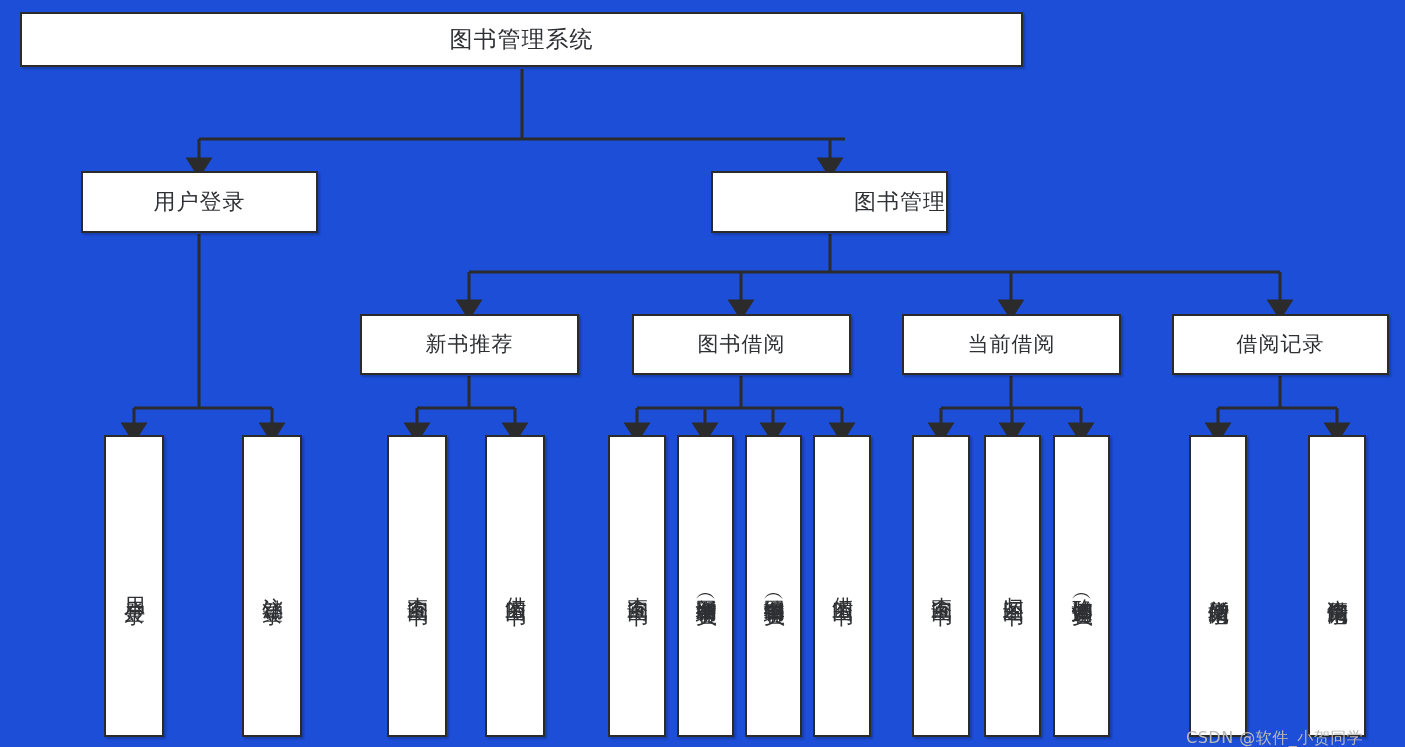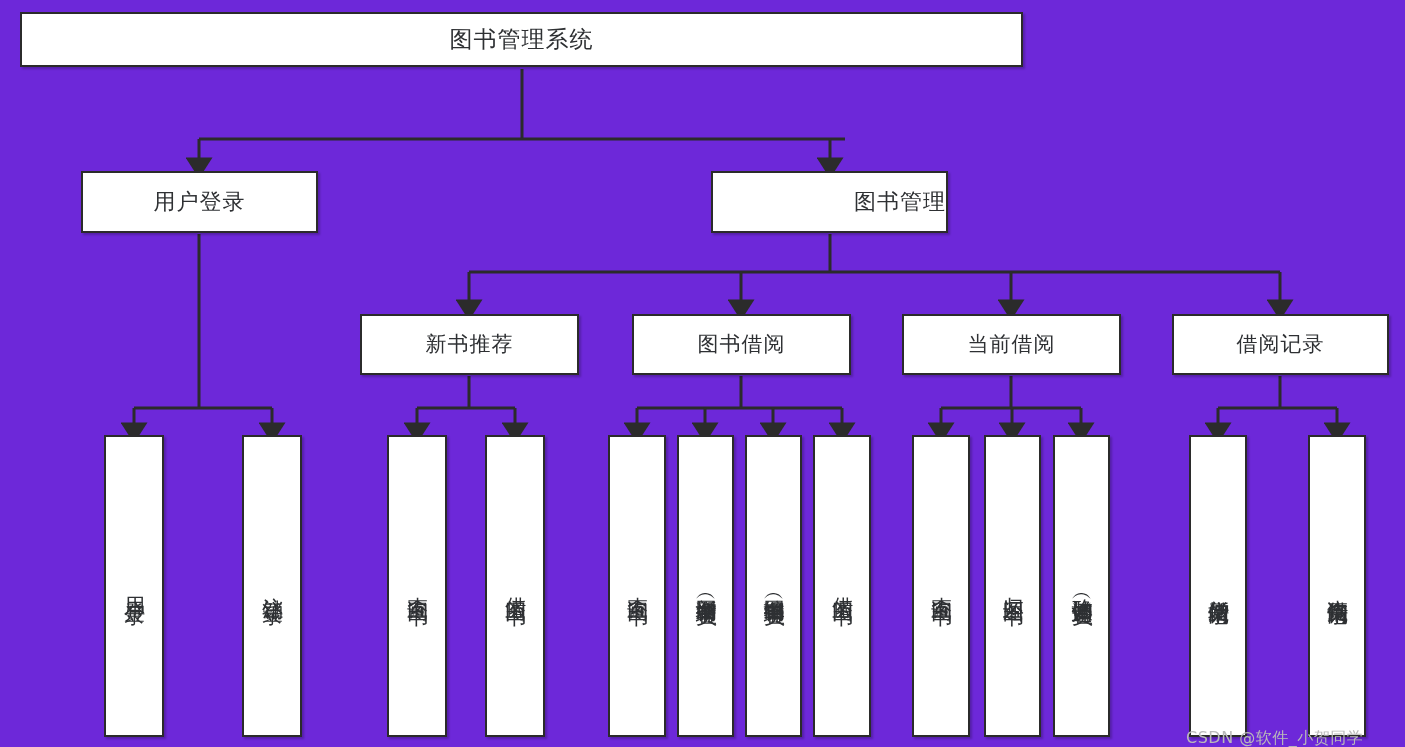--- a/index.html
+++ b/index.html
@@ -7,21 +7,21 @@
     padding: 0;
     background: #ffffff;
   }
   body {
     font-family: "DejaVu Sans", "Liberation Sans", sans-serif;
   }
   #diagram-root {
     position: relative;
     width: 1405px;
     height: 747px;
-    background: #6d28d9;
+    background: #1d4ed8;
     overflow: hidden;
   }
   .node {
     position: absolute;
     box-sizing: border-box;
     background: #ffffff;
     border: 2px solid #2b2b2b;
     box-shadow: 2px 2px 2px rgba(0,0,0,0.22);
     display: flex;
     align-items: center;

